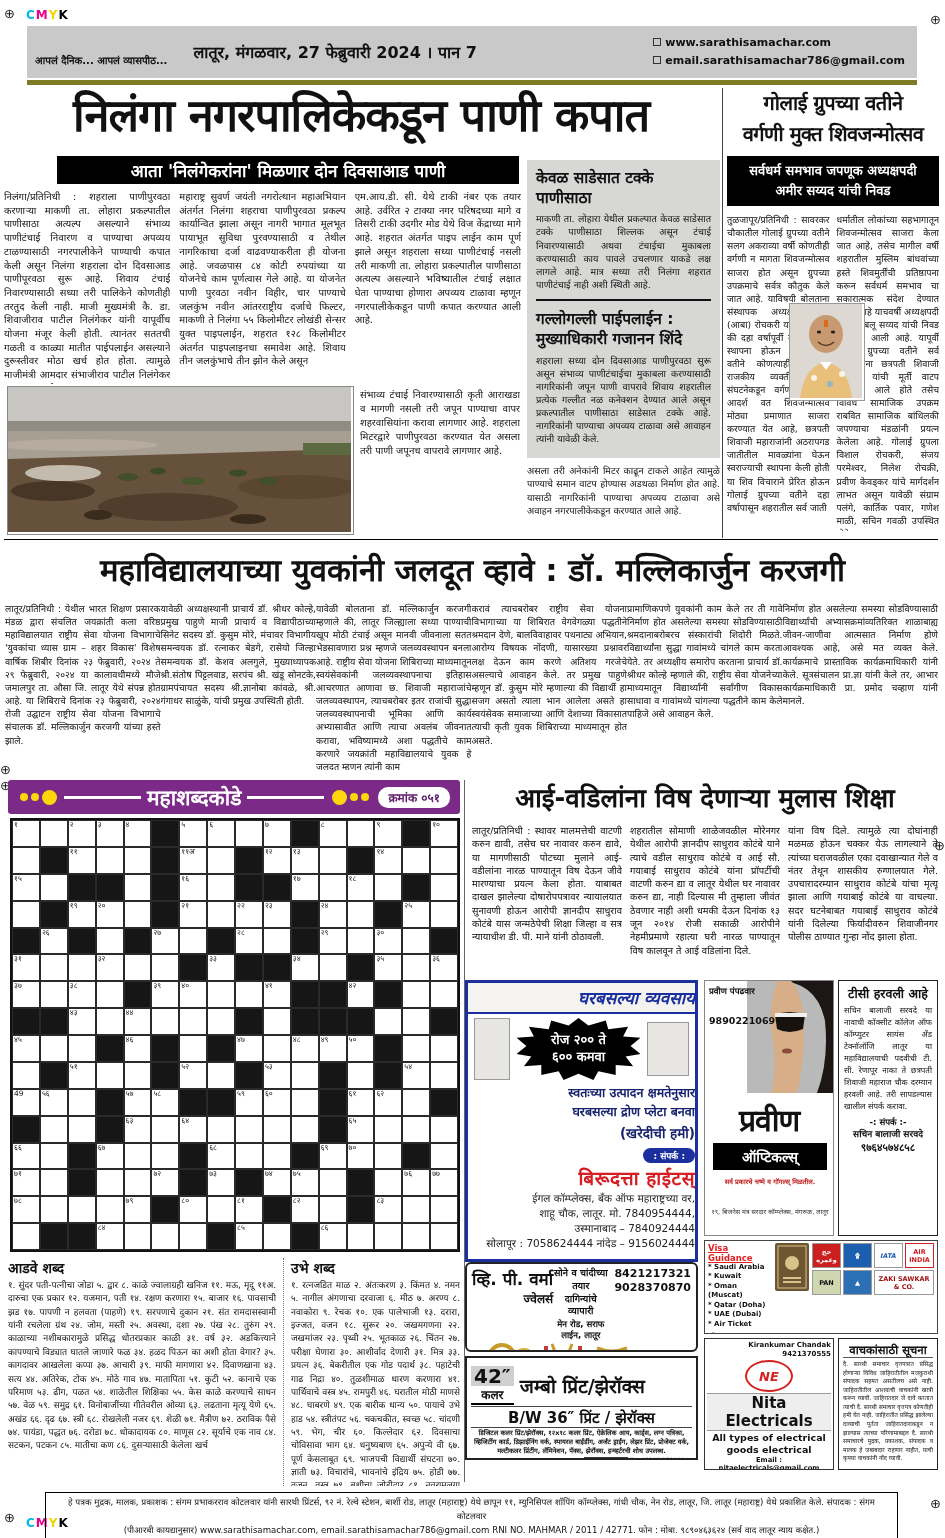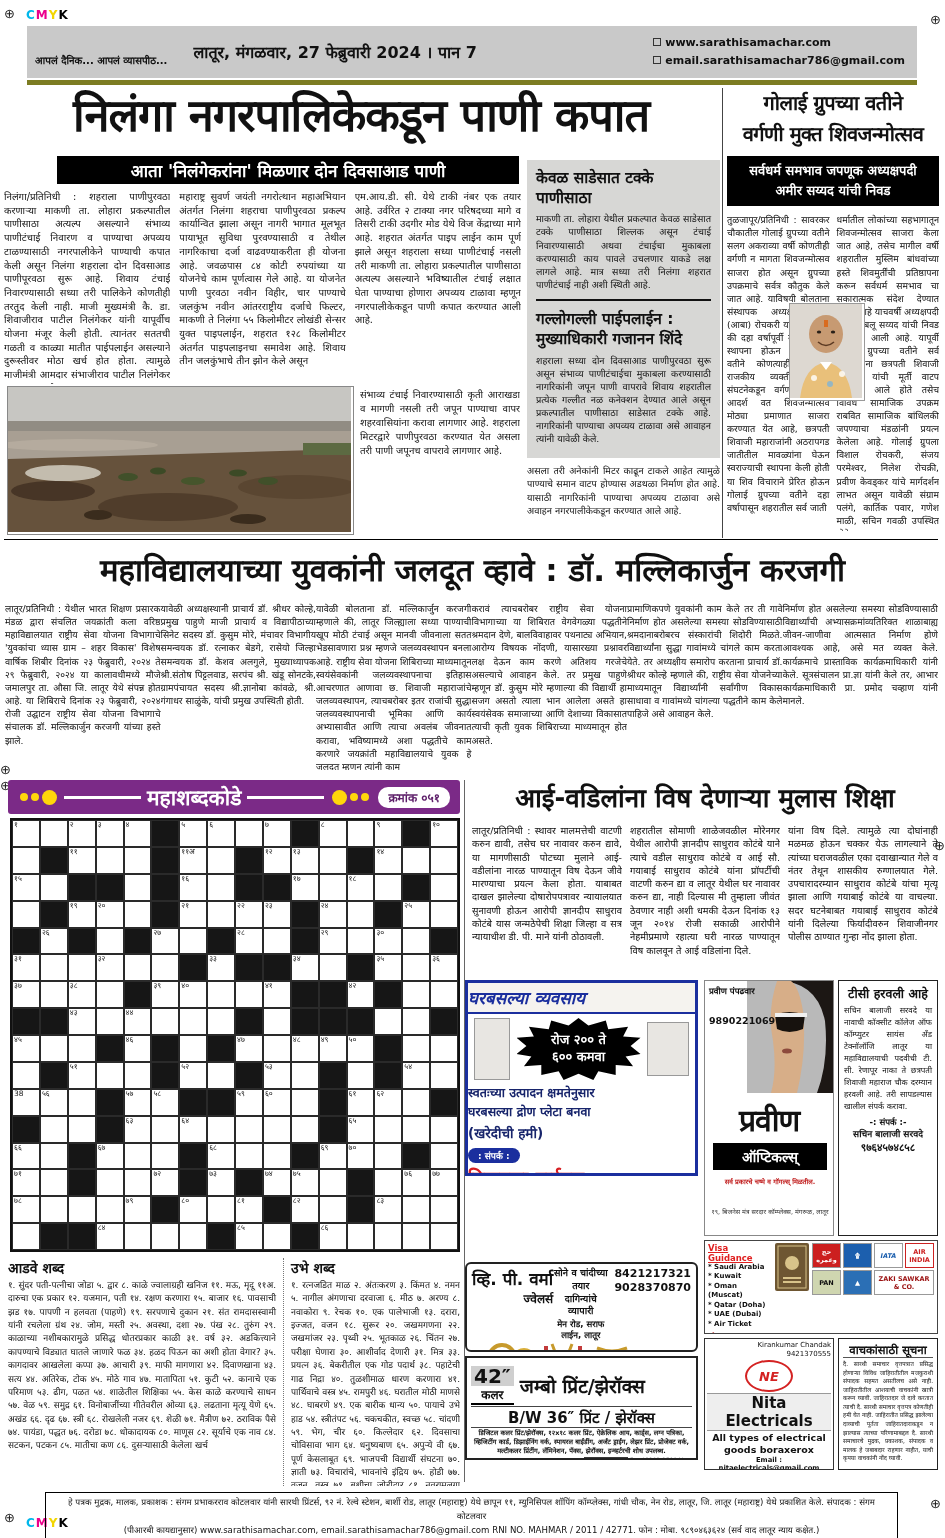--- a/index.html
+++ b/index.html
@@ -65,21 +65,21 @@
   .clue-h{font-size:14px;font-weight:800;margin-bottom:2px;}
   .clue-t{font-size:8.9px;line-height:1.5;text-align:justify;}
 
   
   .headline3{top:776px;left:470px;width:470px;text-align:center;font-size:26px;font-weight:800;line-height:44px;}
   .cols3{top:824px;left:472px;width:466px;height:152px;display:flex;gap:8px;overflow:hidden;}
   .cols3 .col{font-size:9.5px;}
 
   
   .ad{box-sizing:border-box;overflow:hidden;background:#fff;}
-  .ad-drona{top:980px;left:465px;width:233px;height:196px;border:3px solid #1b2f9e;text-align:left;}
+  .ad-drona{top:980px;left:465px;width:233px;height:282px;border:3px solid #1b2f9e;text-align:right;}
   .drona-head{font-size:17px;font-weight:800;font-style:italic;color:#1b2f9e;border-bottom:2px solid #1b2f9e;padding:3px 0;background:#f5f3ef;}
   .star-row{display:flex;align-items:center;justify-content:space-between;padding:4px 6px;}
   .star{width:124px;height:62px;background:#000;color:#fff;font-weight:800;font-size:13px;display:flex;flex-direction:column;align-items:center;justify-content:center;line-height:1.3;
         clip-path:polygon(50% 0%,58% 12%,72% 4%,74% 18%,90% 14%,86% 30%,100% 32%,92% 45%,100% 58%,88% 62%,94% 78%,80% 76%,80% 92%,66% 86%,62% 100%,50% 90%,38% 100%,34% 86%,20% 92%,20% 76%,6% 78%,12% 62%,0% 58%,8% 45%,0% 32%,14% 30%,10% 14%,26% 18%,28% 4%,42% 12%);}
   .mini-img{background:#e8e6e2;border:1px solid #999;}
   .drona-l{font-size:12.5px;font-weight:800;color:#17246b;line-height:1.5;}
   .drona-guar{font-size:13.5px;font-weight:800;color:#17246b;margin:2px 0;}
   .drona-contact{display:inline-block;background:#1b2f9e;color:#fff;font-size:9px;font-weight:700;border-radius:8px;padding:1px 10px;margin:2px 0;}
   .drona-brand{color:#d61e22;font-size:19px;font-weight:800;letter-spacing:0.5px;}
   .drona-addr{font-size:10.5px;font-weight:400;color:#222;line-height:1.45;}
@@ -119,21 +119,21 @@
   .tc-p{font-size:10.5px;text-align:center;font-weight:800;}
   .ad-zaki{top:1240px;left:704px;width:234px;height:94px;border:1.5px solid #444;padding:2px 3px;}
   .zk-row{display:flex;gap:3px;}
   .zk-left{width:64px;}
   .zk-vh{color:#e02020;font-size:8.5px;font-weight:800;text-decoration:underline;}
   .visa-item{font-size:7px;font-weight:700;line-height:1.35;}
   .zk-plane{color:#b01818;font-size:20px;line-height:1;transform:rotate(-12deg);display:inline-block;}
   .zk-badges{flex:1;display:grid;grid-template-columns:repeat(4,1fr);gap:2px;height:52px;}
   .badge{font-size:6.5px;font-weight:800;display:flex;align-items:center;justify-content:center;text-align:center;border:1px solid #999;overflow:hidden;}
   .ad-nita{top:1338px;left:704px;width:130px;height:132px;border:1px solid #333;text-align:center;padding:2px;}
-  .nt-contact{font-size:7px;font-weight:400;text-align:right;line-height:1.3;}
+  .nt-contact{font-size:7px;font-weight:700;text-align:right;line-height:1.3;}
   .ne-logo{width:44px;height:28px;border:2.5px solid #d42222;border-radius:50%;margin:1px auto;color:#d42222;font-weight:800;font-style:italic;font-size:13px;display:flex;align-items:center;justify-content:center;}
   .nt-name{font-size:15px;font-weight:700;background:#eee;border-top:1px solid #999;border-bottom:1px solid #999;}
   .nt-desc{font-size:9.5px;font-weight:700;line-height:1.25;margin-top:1px;}
   .nt-mail{font-size:6.8px;font-weight:700;}
   .ad-notice{top:1338px;left:838px;width:100px;height:132px;border:1.5px solid #222;padding:3px 4px;}
   .no-h{font-size:11.5px;font-weight:800;text-align:center;border-bottom:1px solid #555;}
   .no-b{font-size:5.9px;line-height:1.45;text-align:justify;margin-top:2px;}
 
   .imprint{top:1492px;left:45px;width:853px;border:1px solid #000;padding:3px 8px;font-size:8.6px;text-align:center;line-height:1.6;box-sizing:border-box;}
 </style>
@@ -523,21 +523,21 @@
       </div>
       <div class="cw-cell"></div>
       <div class="cw-cell black"></div>
       <div class="cw-cell"></div>
       <div class="cw-cell black"></div>
       <div class="cw-cell">
         <span class="cw-num">५४</span>
       </div>
       <div class="cw-cell"></div>
       <div class="cw-cell">
-        <span class="cw-num">38</span>
+        <span class="cw-num">49</span>
       </div>
       <div class="cw-cell">
         <span class="cw-num">५६</span>
       </div>
       <div class="cw-cell"></div>
       <div class="cw-cell black"></div>
       <div class="cw-cell">
         <span class="cw-num">५७</span>
       </div>
       <div class="cw-cell">
@@ -844,21 +844,21 @@
 
   <div class="abs ad ad-nita">
     <div class="nt-contact">
       <span>Kirankumar Chandak</span><br>
       <span>9421370555</span>
     </div>
     <div class="ne-logo">NE</div>
     <div class="nt-name">Nita Electricals</div>
     <div class="nt-desc">
       <span>All types of electrical</span><br>
-      <span>goods boraxerox</span>
+      <span>goods electrical</span>
     </div>
     <div class="nt-mail">Email : nitaelectricals@gmail.com</div>
 
   </div>
 
   <div class="abs ad ad-notice">
     <div class="no-h">वाचकांसाठी सूचना</div>
     <div class="no-b">दै. सारथी समाचार वृत्तपत्रात प्रसिद्ध होणाऱ्या विविध जाहिरातीतील मजकुराशी संपादक सहमत असतीलच असे नाही. जाहिरातीतील आशयाची वाचकांनी खात्री करून घ्यावी. जाहिरातदार जे दावे करतात त्याची दै. सारथी समाचार वृत्तपत्र कोणतीही हमी घेत नाही. जाहिरातीत प्रसिद्ध झालेल्या दाव्याची पूर्तता जाहिरातदाराकडून न झाल्यास त्याच्या परिणामाबद्दल दै. सारथी समाचारचे मुद्रक, प्रकाशक, संपादक व मालक हे जबाबदार राहणार नाहीत, याची कृपया वाचकांनी नोंद घ्यावी.</div>
   </div>
 

